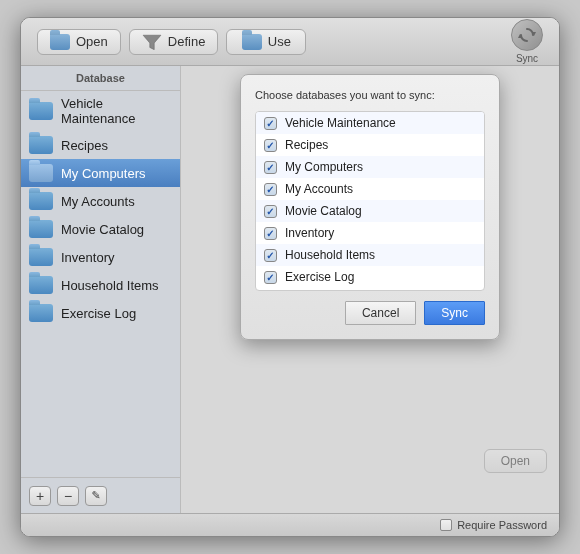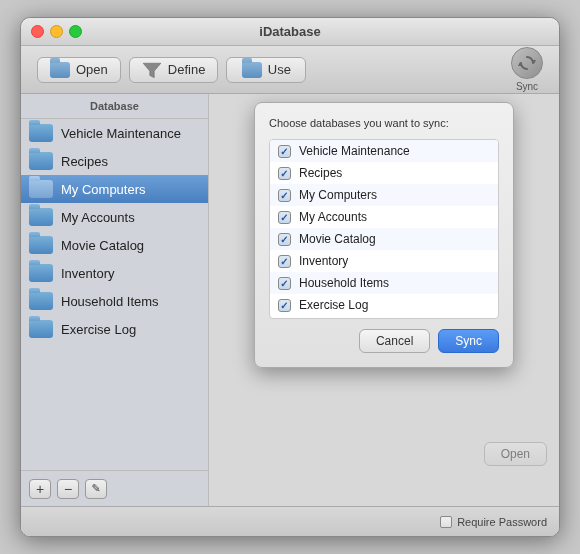--- a/index.html
+++ b/index.html
@@ -132,21 +132,21 @@
 
     
     .content {
       display: flex;
       flex: 1;
       overflow: hidden;
     }
 
     
     .sidebar {
-      width: 188px;
+      width: 160px;
       background: #d0d4da;
       border-right: 1px solid #bbb;
       display: flex;
       flex-direction: column;
       overflow: hidden;
     }
     .sidebar-header {
       padding: 6px 8px;
       font-size: 11px;
       font-weight: bold;
@@ -303,21 +303,21 @@
       color: #2255aa;
       font-weight: bold;
     }
     .modal-buttons {
       display: flex;
       justify-content: flex-end;
       gap: 8px;
     }
     .btn {
       padding: 4px 16px;
-      border-radius: 6px;
+      border-radius: 1px;
       border: 1px solid #aaa;
       font-size: 12px;
       cursor: pointer;
       background: linear-gradient(to bottom, #f5f5f5, #e0e0e0);
       color: #333;
       text-align: right;
     }
     .btn.primary {
       background: linear-gradient(to bottom, #5b9cf6, #3a7ae0);
       border-color: #2a6acc;
@@ -333,21 +333,21 @@
       background: linear-gradient(to bottom, #f5f5f5, #e0e0e0);
       border: 1px solid #aaa;
       border-radius: 6px;
       font-size: 12px;
       cursor: pointer;
       color: #333;
     }
 
     
     .bottom-bar {
-      height: 30px;
+      height: 23px;
       background: linear-gradient(to bottom, #d8d8d8, #c8c8c8);
       border-top: 1px solid #aaa;
       display: flex;
       align-items: center;
       padding: 0 12px;
     }
     .require-password {
       margin-left: auto;
       display: flex;
       align-items: center;
@@ -361,28 +361,20 @@
       border: 1px solid #888;
       background: linear-gradient(to bottom, #f0f0f0, #e0e0e0);
       border-radius: 2px;
     }
   </style>
 </head>
 <body>
 
 <div class="window">
 
-  <div class="titlebar">
-    <div class="traffic-lights">
-      <div class="traffic-light tl-close"></div>
-      <div class="traffic-light tl-minimize"></div>
-      <div class="traffic-light tl-maximize"></div>
-    </div>
-    <span class="titlebar-title">iDatabase</span>
-  </div>
 
   <div class="toolbar">
     <button class="toolbar-btn">
       <div class="toolbar-icon">
         <div class="folder-icon-sm"></div>
       </div>
       <span>Open</span>
     </button>
     <button class="toolbar-btn">
       <div class="toolbar-icon">

